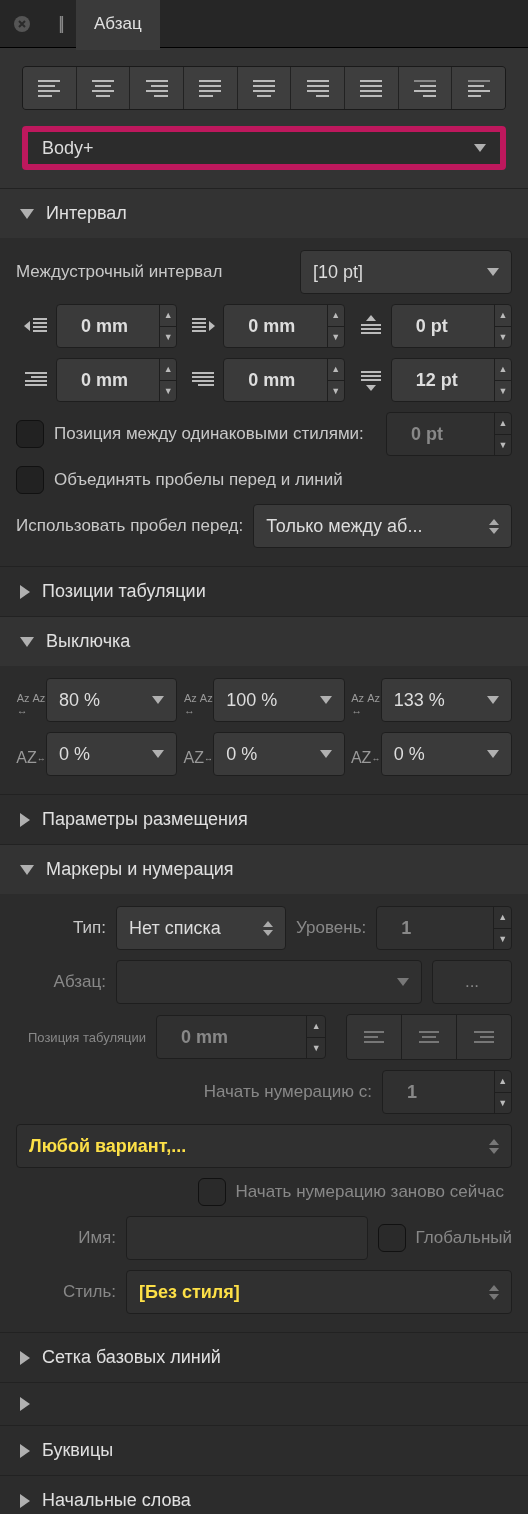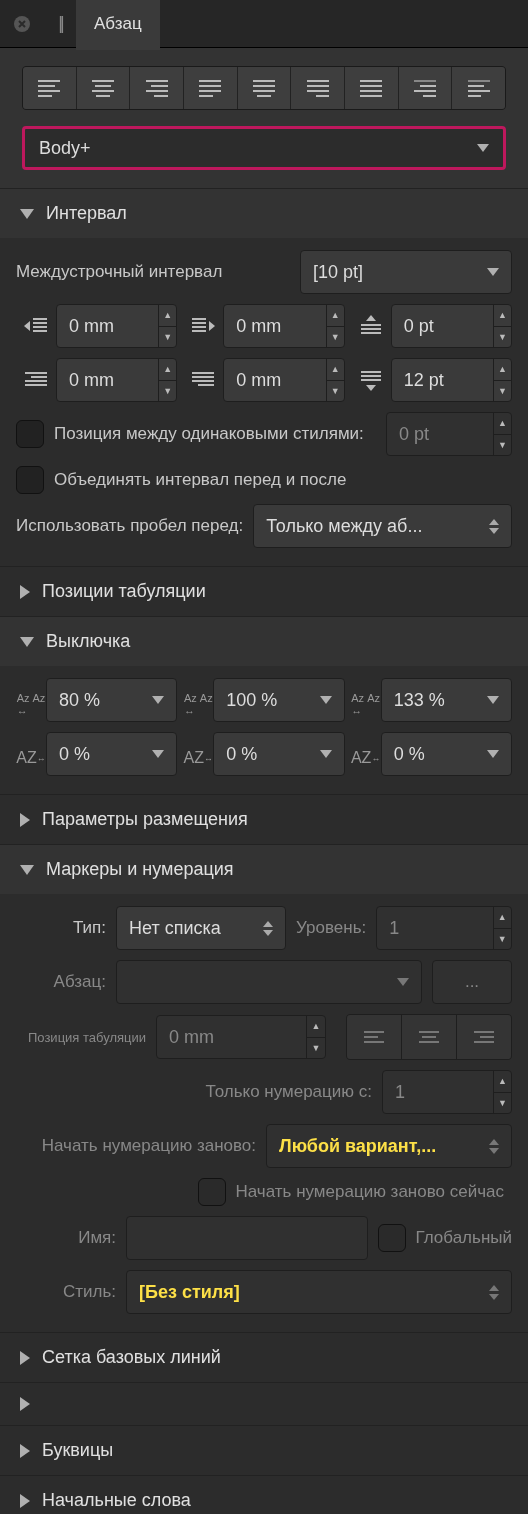--- a/index.html
+++ b/index.html
@@ -4,34 +4,34 @@
 <style>
 * { box-sizing: border-box; margin: 0; padding: 0; font-family: -apple-system, "Segoe UI", Arial, sans-serif; }
 body { background: #2a2a2a; color: #d0d0d0; width: 528px; font-size: 17px; }
 .panel-header { display: flex; align-items: center; background: #262626; border-bottom: 1px solid #000; height: 48px; }
 .close-btn { width: 44px; display:flex; align-items:center; justify-content:center; color:#999; font-size:20px; }
 .drag-btn { width: 32px; display:flex; align-items:center; justify-content:center; color:#888; font-size:18px; letter-spacing:-3px; }
 .tab { background:#3a3a3a; padding: 16px 18px; color:#e0e0e0; font-size:17px; }
 .top-block { background:#333; padding: 18px 22px; }
 .align-bar { display:flex; gap:1px; background:#222; border:1px solid #1a1a1a; border-radius:4px; overflow:hidden; }
 .align-btn { flex:1; height:42px; background:#3e3e3e; display:flex; align-items:center; justify-content:center; cursor:pointer; }
-.style-select { margin-top:16px; display:flex; background:#2c2c2c; border:3px solid #be185d; border-radius:4px; height:44px; align-items:center; padding:0 14px; color:#ddd; font-size:18px; justify-content:space-between; }
+.style-select { margin-top:16px; display:flex; background:#2c2c2c; border:6px solid #be185d; border-radius:4px; height:44px; align-items:center; padding:0 14px; color:#ddd; font-size:18px; justify-content:space-between; }
 .section-header { display:flex; align-items:center; gap:12px; padding: 14px 20px; background:#333; border-top:1px solid #222; cursor:pointer; font-size:18px; color:#e0e0e0; }
 .section-header.dark { background:#2c2c2c; }
 .disclosure { width:0; height:0; border-style:solid; }
 .disclosure.open { border-width:10px 7px 0 7px; border-color:#b0b0b0 transparent transparent transparent; }
 .disclosure.closed { border-width:7px 0 7px 10px; border-color:transparent transparent transparent #b0b0b0; }
 .section-body { background:#2c2c2c; padding: 12px 16px 18px 16px; }
 .row { display:flex; align-items:center; gap:10px; margin-top:10px; }
 .row:first-child { margin-top:0; }
 .lbl { color:#c8c8c8; font-size:17px; }
 .lbl.dim { color:#888; }
 .input-wrap { display:flex; align-items:center; background:#3a3a3a; border:1px solid #1e1e1e; border-radius:4px; height:44px; }
 .input-wrap.dark { background:#303030; }
-.num-input { background:transparent; border:none; color:#ddd; font-size:18px; padding:0 12px; width:100%; outline:none; }
+.num-input { background:transparent; border:none; color:#ddd; font-size:18px; padding:0 24px; width:100%; outline:none;font-weight:bold; }
 .num-input.dim { color:#888; }
 .stepper { width:22px; display:flex; flex-direction:column; height:100%; border-left:1px solid #1e1e1e; }
 .step { flex:1; display:flex; align-items:center; justify-content:center; font-size:9px; color:#bbb; cursor:pointer; }
 .step + .step { border-top:1px solid #1e1e1e; }
 .chev-down { width:0; height:0; border-width:8px 6px 0 6px; border-style:solid; border-color:#b0b0b0 transparent transparent transparent; }
 .select-box { display:flex; align-items:center; justify-content:space-between; background:#3a3a3a; border:1px solid #1e1e1e; border-radius:4px; height:44px; padding:0 12px; color:#ddd; font-size:18px; flex:1; }
 .select-box.dim { color:#fde047; background:#303030;font-weight:bold; }
 .dbl-arrow { display:flex; flex-direction:column; gap:3px; }
 .dbl-arrow span { width:0; height:0; border-style:solid; }
 .dbl-arrow .up { border-width:0 5px 6px 5px; border-color:transparent transparent #aaa transparent; }
@@ -253,21 +253,21 @@
     <div class="input-wrap dark" style="width:126px">
         <input class="num-input dim" value="0 pt" style="">
         <div class="stepper">
           <div class="step">▲</div>
           <div class="step">▼</div>
         </div>
       </div>
   </div>
   <div class="row">
     <div class="checkbox"></div>
-    <span class="lbl">Объединять интервал перед и после</span>
+    <span class="lbl">Объединять пробелы перед и линий</span>
   </div>
   <div class="row">
     <span class="lbl">Использовать пробел перед:</span>
     <div class="select-box">
       <span class="trunc">Только между аб...</span>
       <div class="dbl-arrow">
           <span class="up"></span>
           <span class="dn"></span>
         </div>
     </div>
@@ -398,31 +398,30 @@
       <div class="small-align-btn">
           <div class="ico-lines" style="width:20px;align-items:flex-end">
             <span style="width:100%;background:#777"></span>
             <span style="width:70%;background:#777"></span>
             <span style="width:100%;background:#777"></span>
           </div>
         </div>
     </div>
   </div>
   <div class="row">
-    <span class="lbl dim text-right" style="flex:1">Только нумерацию с:</span>
+    <span class="lbl dim text-right" style="flex:1">Начать нумерацию с:</span>
     <div class="input-wrap dark" style="width:130px">
         <input class="num-input dim" value="1" style="">
         <div class="stepper">
           <div class="step">▲</div>
           <div class="step">▼</div>
         </div>
       </div>
   </div>
   <div class="row">
-    <span class="lbl dim text-right trunc" style="flex:0 0 240px">Начать нумерацию заново:</span>
     <div class="select-box dim">
       <span class="trunc">Любой вариант,...</span>
       <div class="dbl-arrow">
           <span class="up" style="border-bottom-color:#777"></span>
           <span class="dn" style="border-top-color:#777"></span>
         </div>
     </div>
   </div>
   <div class="row" style="justify-content:flex-end;padding-right:8px">
     <div class="checkbox" style="background:#2a2a2a"></div>

